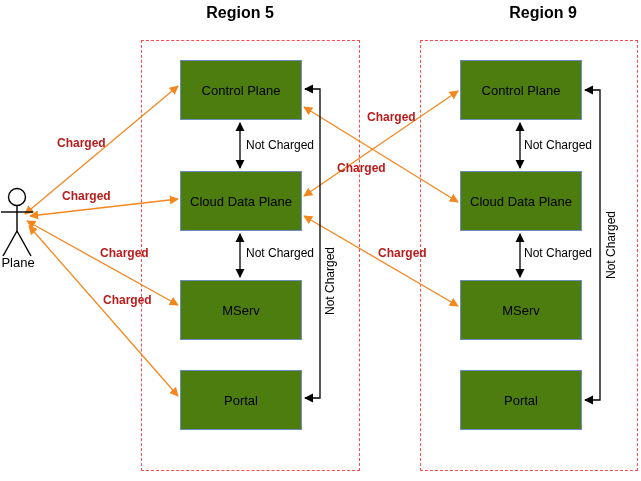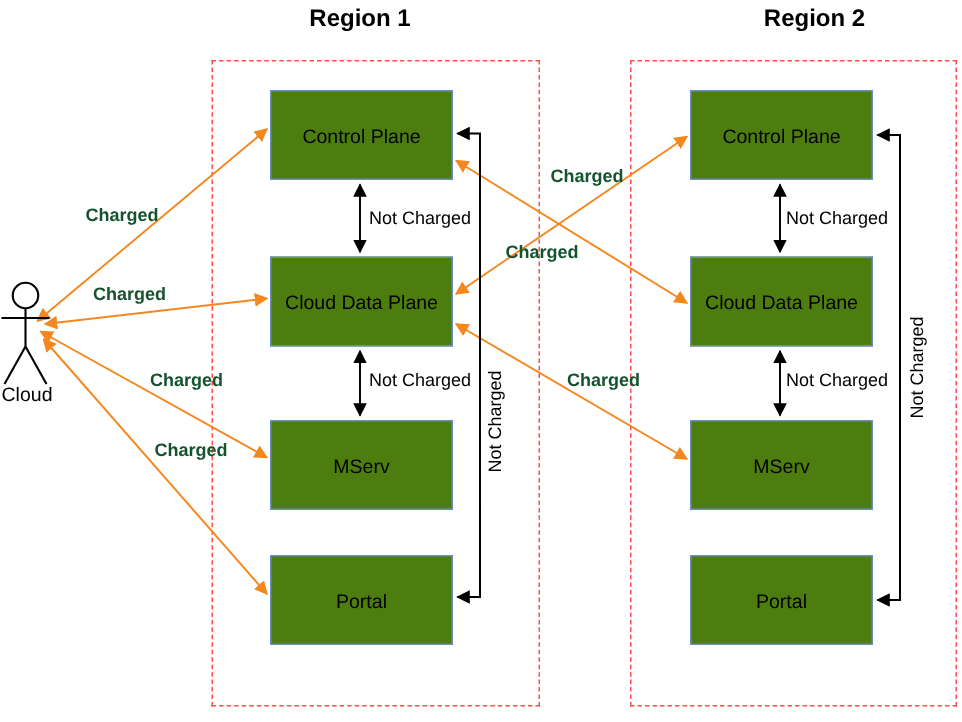--- a/index.html
+++ b/index.html
@@ -30,42 +30,42 @@
     box-sizing:border-box;
     display:flex;align-items:center;justify-content:center;
     font-size:13px;color:#000;
     text-align:center;
   }
   .edge-label{
     position:absolute;
     font-size:12px;line-height:13px;
     white-space:nowrap;
   }
-  .charged{color:#14532d;font-weight:bold;}
+  .charged{color:#b91c1c;font-weight:bold;}
   .notcharged{color:#000;font-weight:normal;}
   .rot{
     transform:rotate(-90deg);
     transform-origin:center center;
     text-align:center;
   }
   .actor-label{
     position:absolute;
     font-size:13px;color:#000;text-align:center;
   }
 </style>
 </head>
 <body>
 
 <div id="canvas">
 
   <div class="region" style="left:141px;top:40px;width:219px;height:431px;"></div>
   <div class="region" style="left:420px;top:40px;width:218px;height:431px;"></div>
 
-  <div class="region-title" style="left:165px;top:4px;width:150px;">Region 1</div>
-  <div class="region-title" style="left:468px;top:4px;width:150px;">Region 2</div>
+  <div class="region-title" style="left:165px;top:4px;width:150px;">Region 5</div>
+  <div class="region-title" style="left:468px;top:4px;width:150px;">Region 9</div>
 
   <svg class="layer" viewBox="0 0 641 481">
     <defs>
       <marker id="oE" viewBox="0 0 10 10" refX="9" refY="5" markerWidth="7" markerHeight="7" orient="auto">
         <path d="M0,0 L10,5 L0,10 Z" fill="#f5871f"></path>
       </marker>
       <marker id="oS" viewBox="0 0 10 10" refX="1" refY="5" markerWidth="7" markerHeight="7" orient="auto">
         <path d="M10,0 L0,5 L10,10 Z" fill="#f5871f"></path>
       </marker>
       <marker id="bE" viewBox="0 0 10 10" refX="9" refY="5" markerWidth="7" markerHeight="7" orient="auto">
@@ -125,21 +125,21 @@
   <div class="node" style="left:460px;top:171px;">
       <span>Cloud Data Plane</span>
     </div>
   <div class="node" style="left:460px;top:280px;">
       <span>MServ</span>
     </div>
   <div class="node" style="left:460px;top:370px;">
       <span>Portal</span>
     </div>
 
-  <div class="actor-label" style="left:0px;top:255px;width:36px;">Cloud</div>
+  <div class="actor-label" style="left:0px;top:255px;width:36px;">Plane</div>
 
   <div class="edge-label charged" style="left:57px;top:137px;">Charged</div>
   <div class="edge-label charged" style="left:62px;top:190px;">Charged</div>
   <div class="edge-label charged" style="left:100px;top:247px;">Charged</div>
   <div class="edge-label charged" style="left:103px;top:294px;">Charged</div>
   <div class="edge-label charged" style="left:367px;top:111px;">Charged</div>
   <div class="edge-label charged" style="left:337px;top:162px;">Charged</div>
   <div class="edge-label charged" style="left:378px;top:247px;">Charged</div>
 
   <div class="edge-label notcharged" style="left:246px;top:139px;">Not Charged</div>

